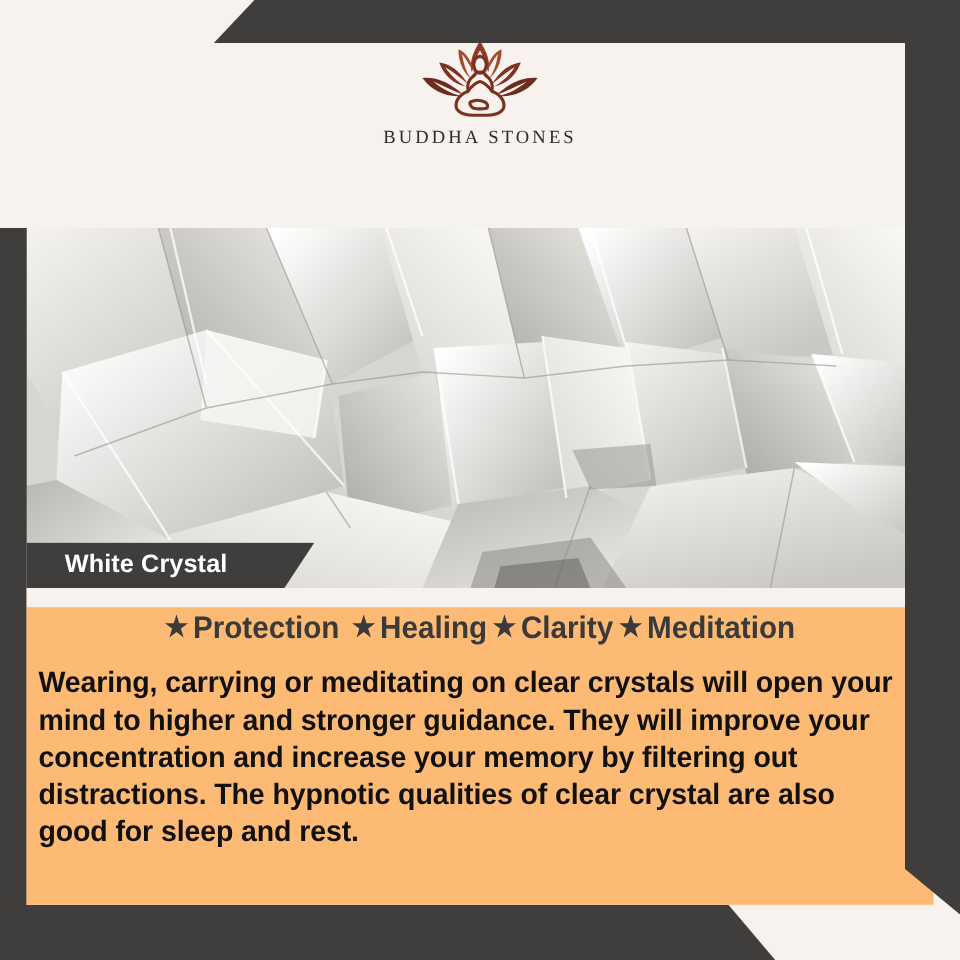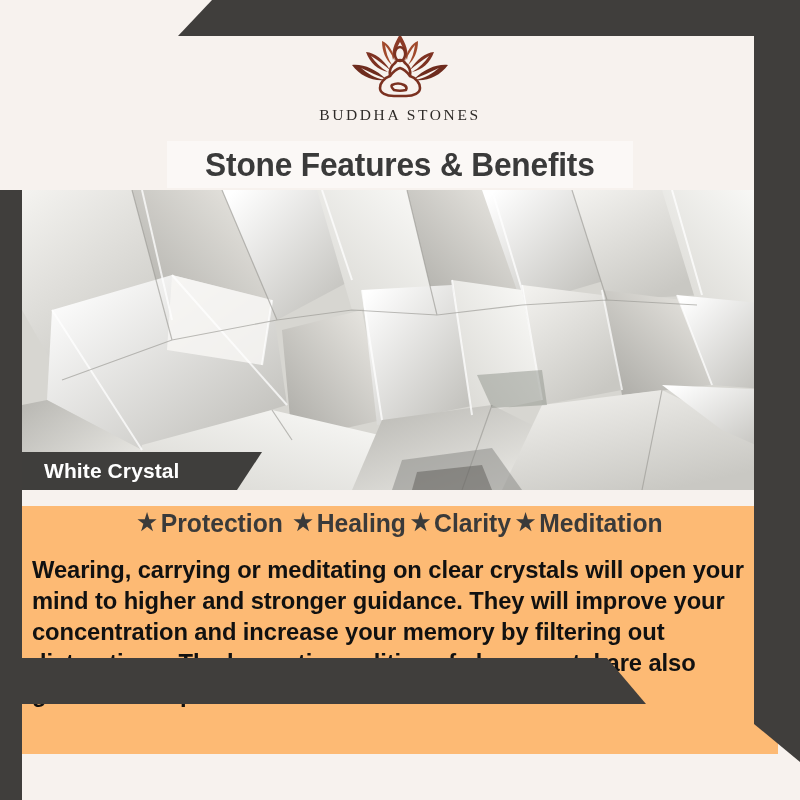--- a/index.html
+++ b/index.html
@@ -5,21 +5,21 @@
   * { margin:0; padding:0; box-sizing:border-box; }
   html,body { width:800px; height:800px; }
   body {
     font-family:"Liberation Sans", sans-serif;
     background:#f7f2ee;
     position:relative;
     overflow:hidden;
   }
   #canvas {
     position:absolute; inset:0;
-    width:800px; height:704px;
+    width:800px; height:800px;
     background:#f7f2ee;
   }
 
   
   .bar-top {
     position:absolute; left:0; top:0; width:800px; height:36px;
     background:#403e3c;
     clip-path: polygon(212px 0, 800px 0, 800px 36px, 178px 36px);
     z-index:6;
   }
@@ -95,21 +95,21 @@
 
   .crystal-badge {
     position:absolute; left:22px; top:452px;
     width:240px; height:38px;
     background:#3f3e3c;
     clip-path: polygon(0 0, 240px 0, 215px 38px, 0 38px);
     display:flex; align-items:center;
     z-index:7;
   }
   .crystal-badge span {
-    margin-left:22px;
+    margin-left:32px;
     color:#ffffff;
     font-family:"Liberation Sans", sans-serif;
     font-weight:bold;
     font-size:21px;
     letter-spacing:0.1px;
   }
 
   
   .panel {
     position:absolute; left:22px; top:490px;
@@ -174,23 +174,20 @@
           <path d="M51 35 C47 38,45 43,46 48 C49 44,52 41,56 40 C60 41,63 44,66 48 C67 43,65 38,61 35"></path>
           <path d="M51 35 C52 33,54 32,56 32 C58 32,60 33,61 35"></path>
           <path d="M46 48 C40 50,36 55,36 60 C36 65,42 68,50 68 L62 68 C70 68,76 65,76 60 C76 55,72 50,66 48"></path>
           <path d="M48 57 C52 55,56 55,60 57 C62 58,63 60,62 62 C58 63,54 63,50 62 C48 60,47 58,48 57 Z"></path>
         </g>
       </svg>
       <div class="logo-word">BUDDHA STONES</div>
     </div>
   </div>
 
-  <div class="title-plate">
-    <div class="title-text">Stone Features &amp; Benefits</div>
-  </div>
 
   <div class="photo">
     <svg viewBox="0 0 756 300" preserveAspectRatio="none">
       <defs>
         <linearGradient id="gA" x1="0" y1="0" x2="0.6" y2="1">
           <stop offset="0" stop-color="#f4f3f0"></stop>
             <stop offset="1" stop-color="#c9c8c3"></stop>
         </linearGradient>
         <linearGradient id="gB" x1="0.1" y1="0" x2="1" y2="0.9">
           <stop offset="0" stop-color="#ffffff"></stop>

